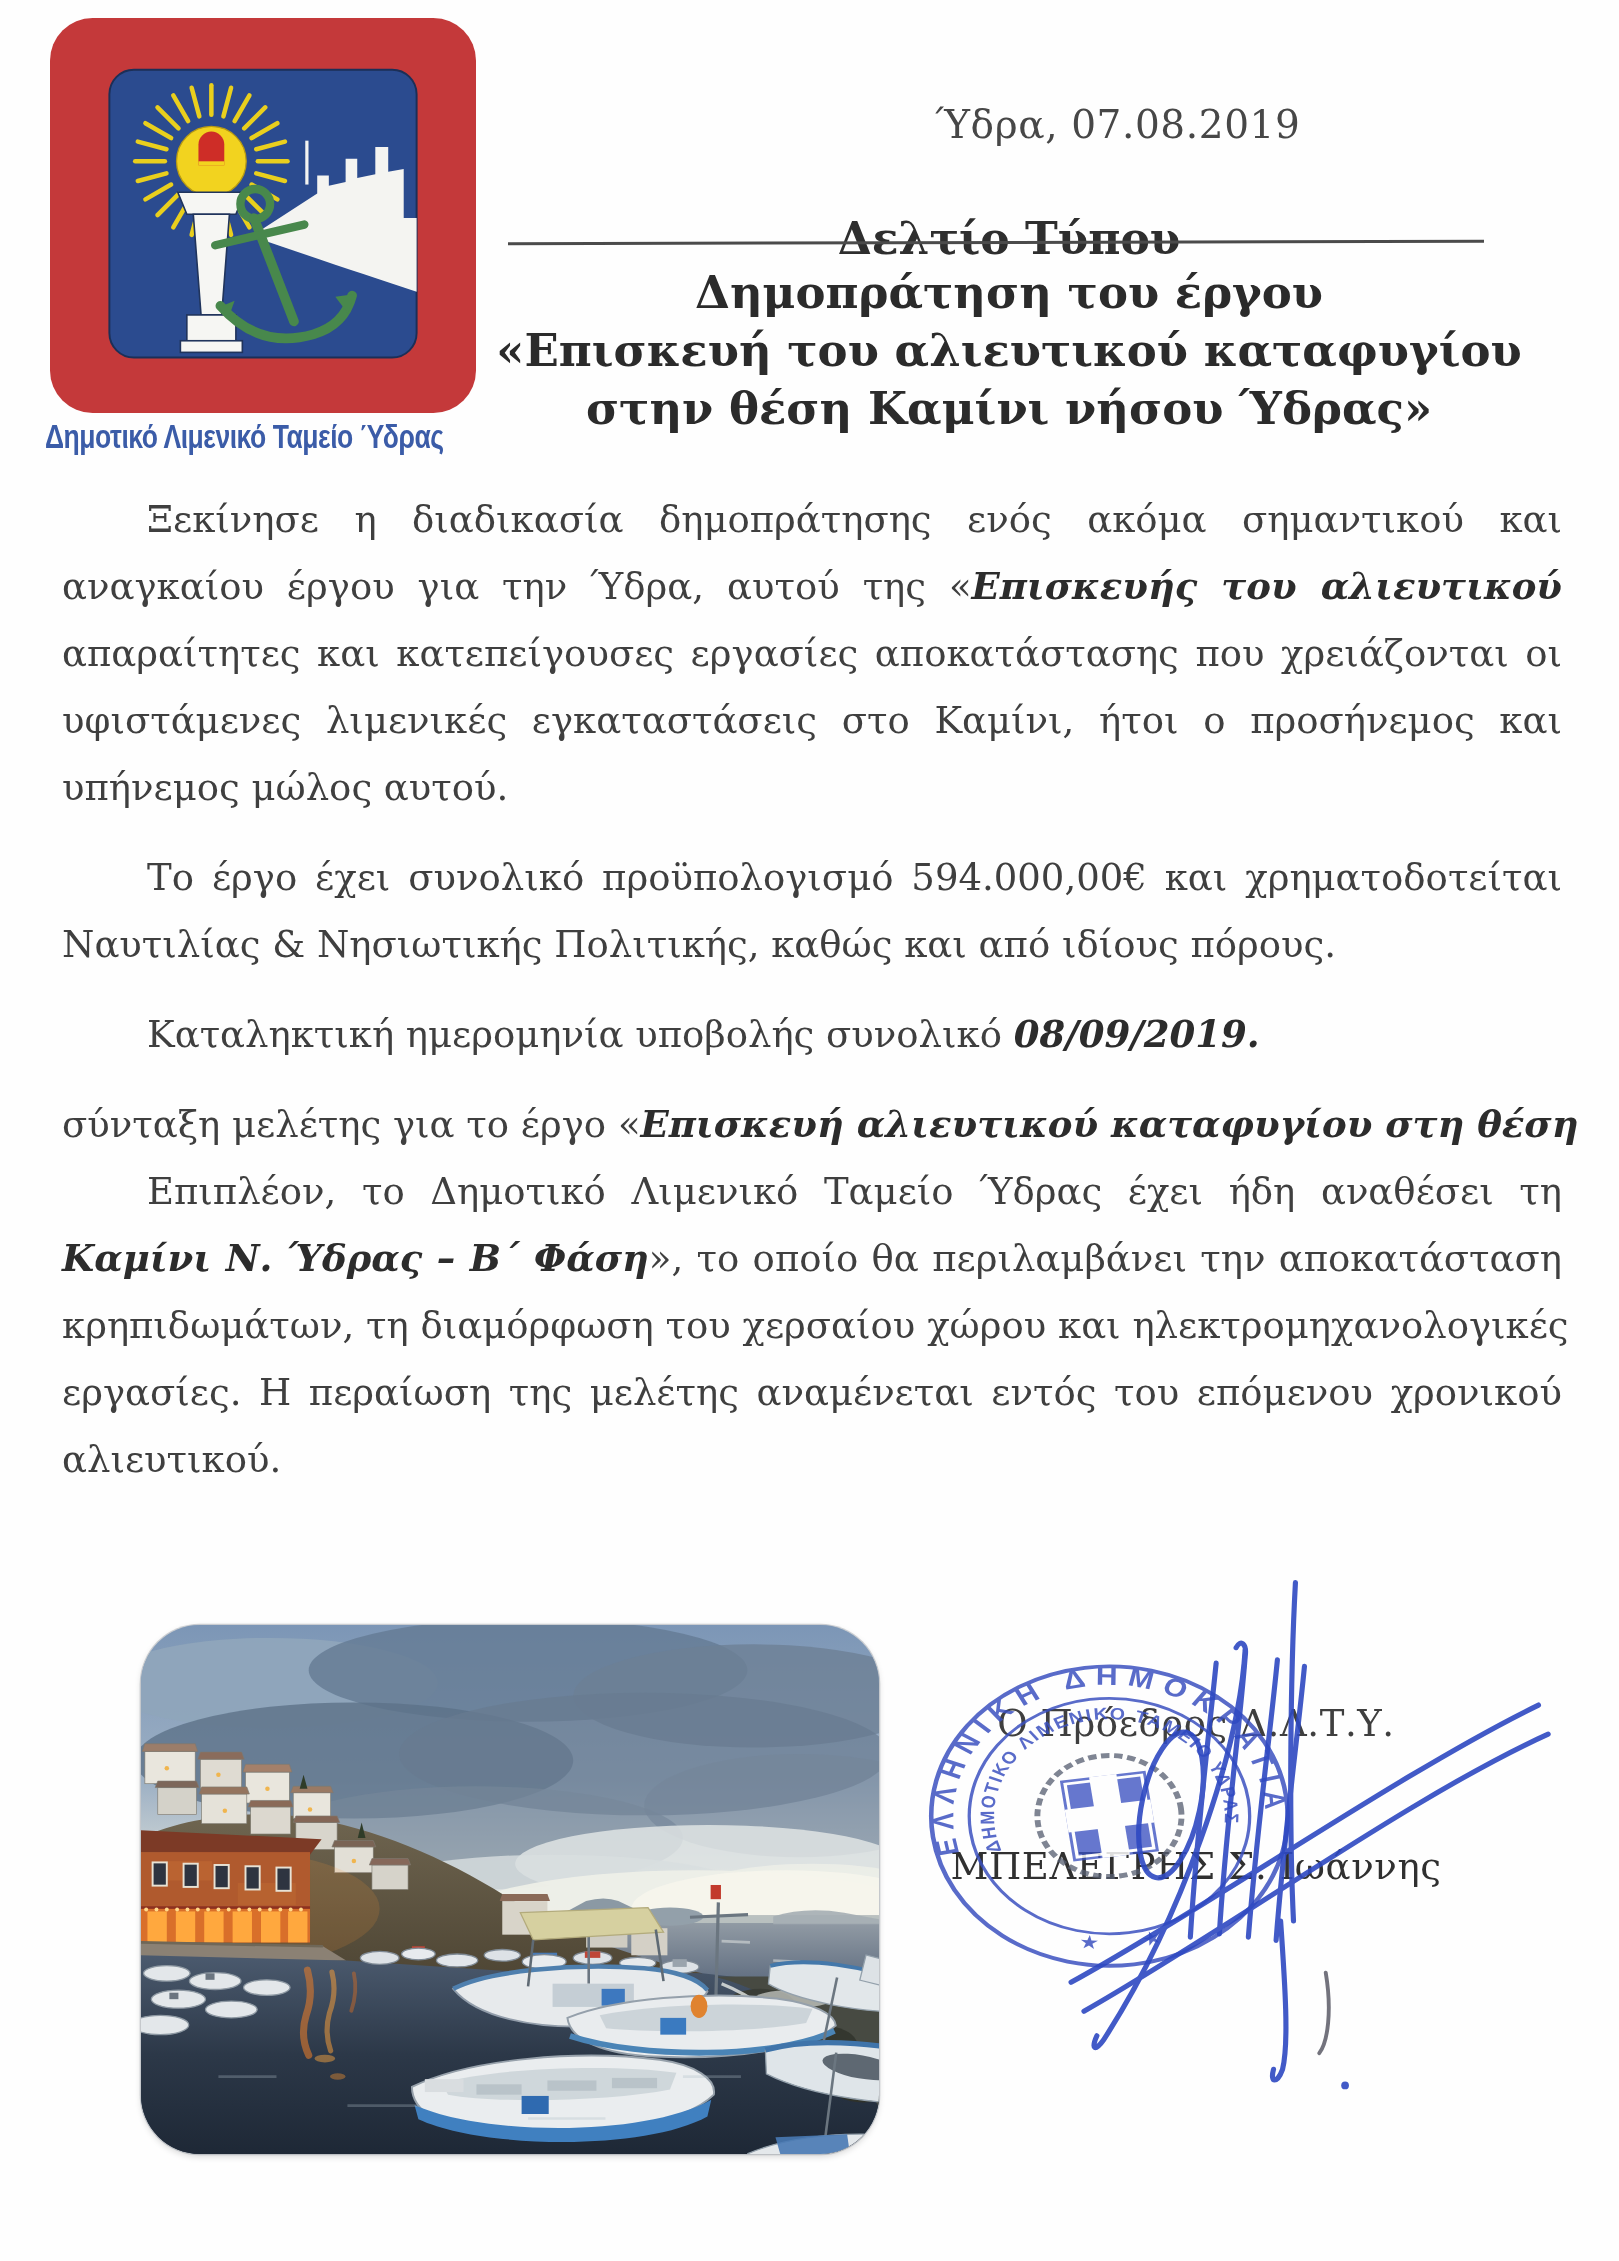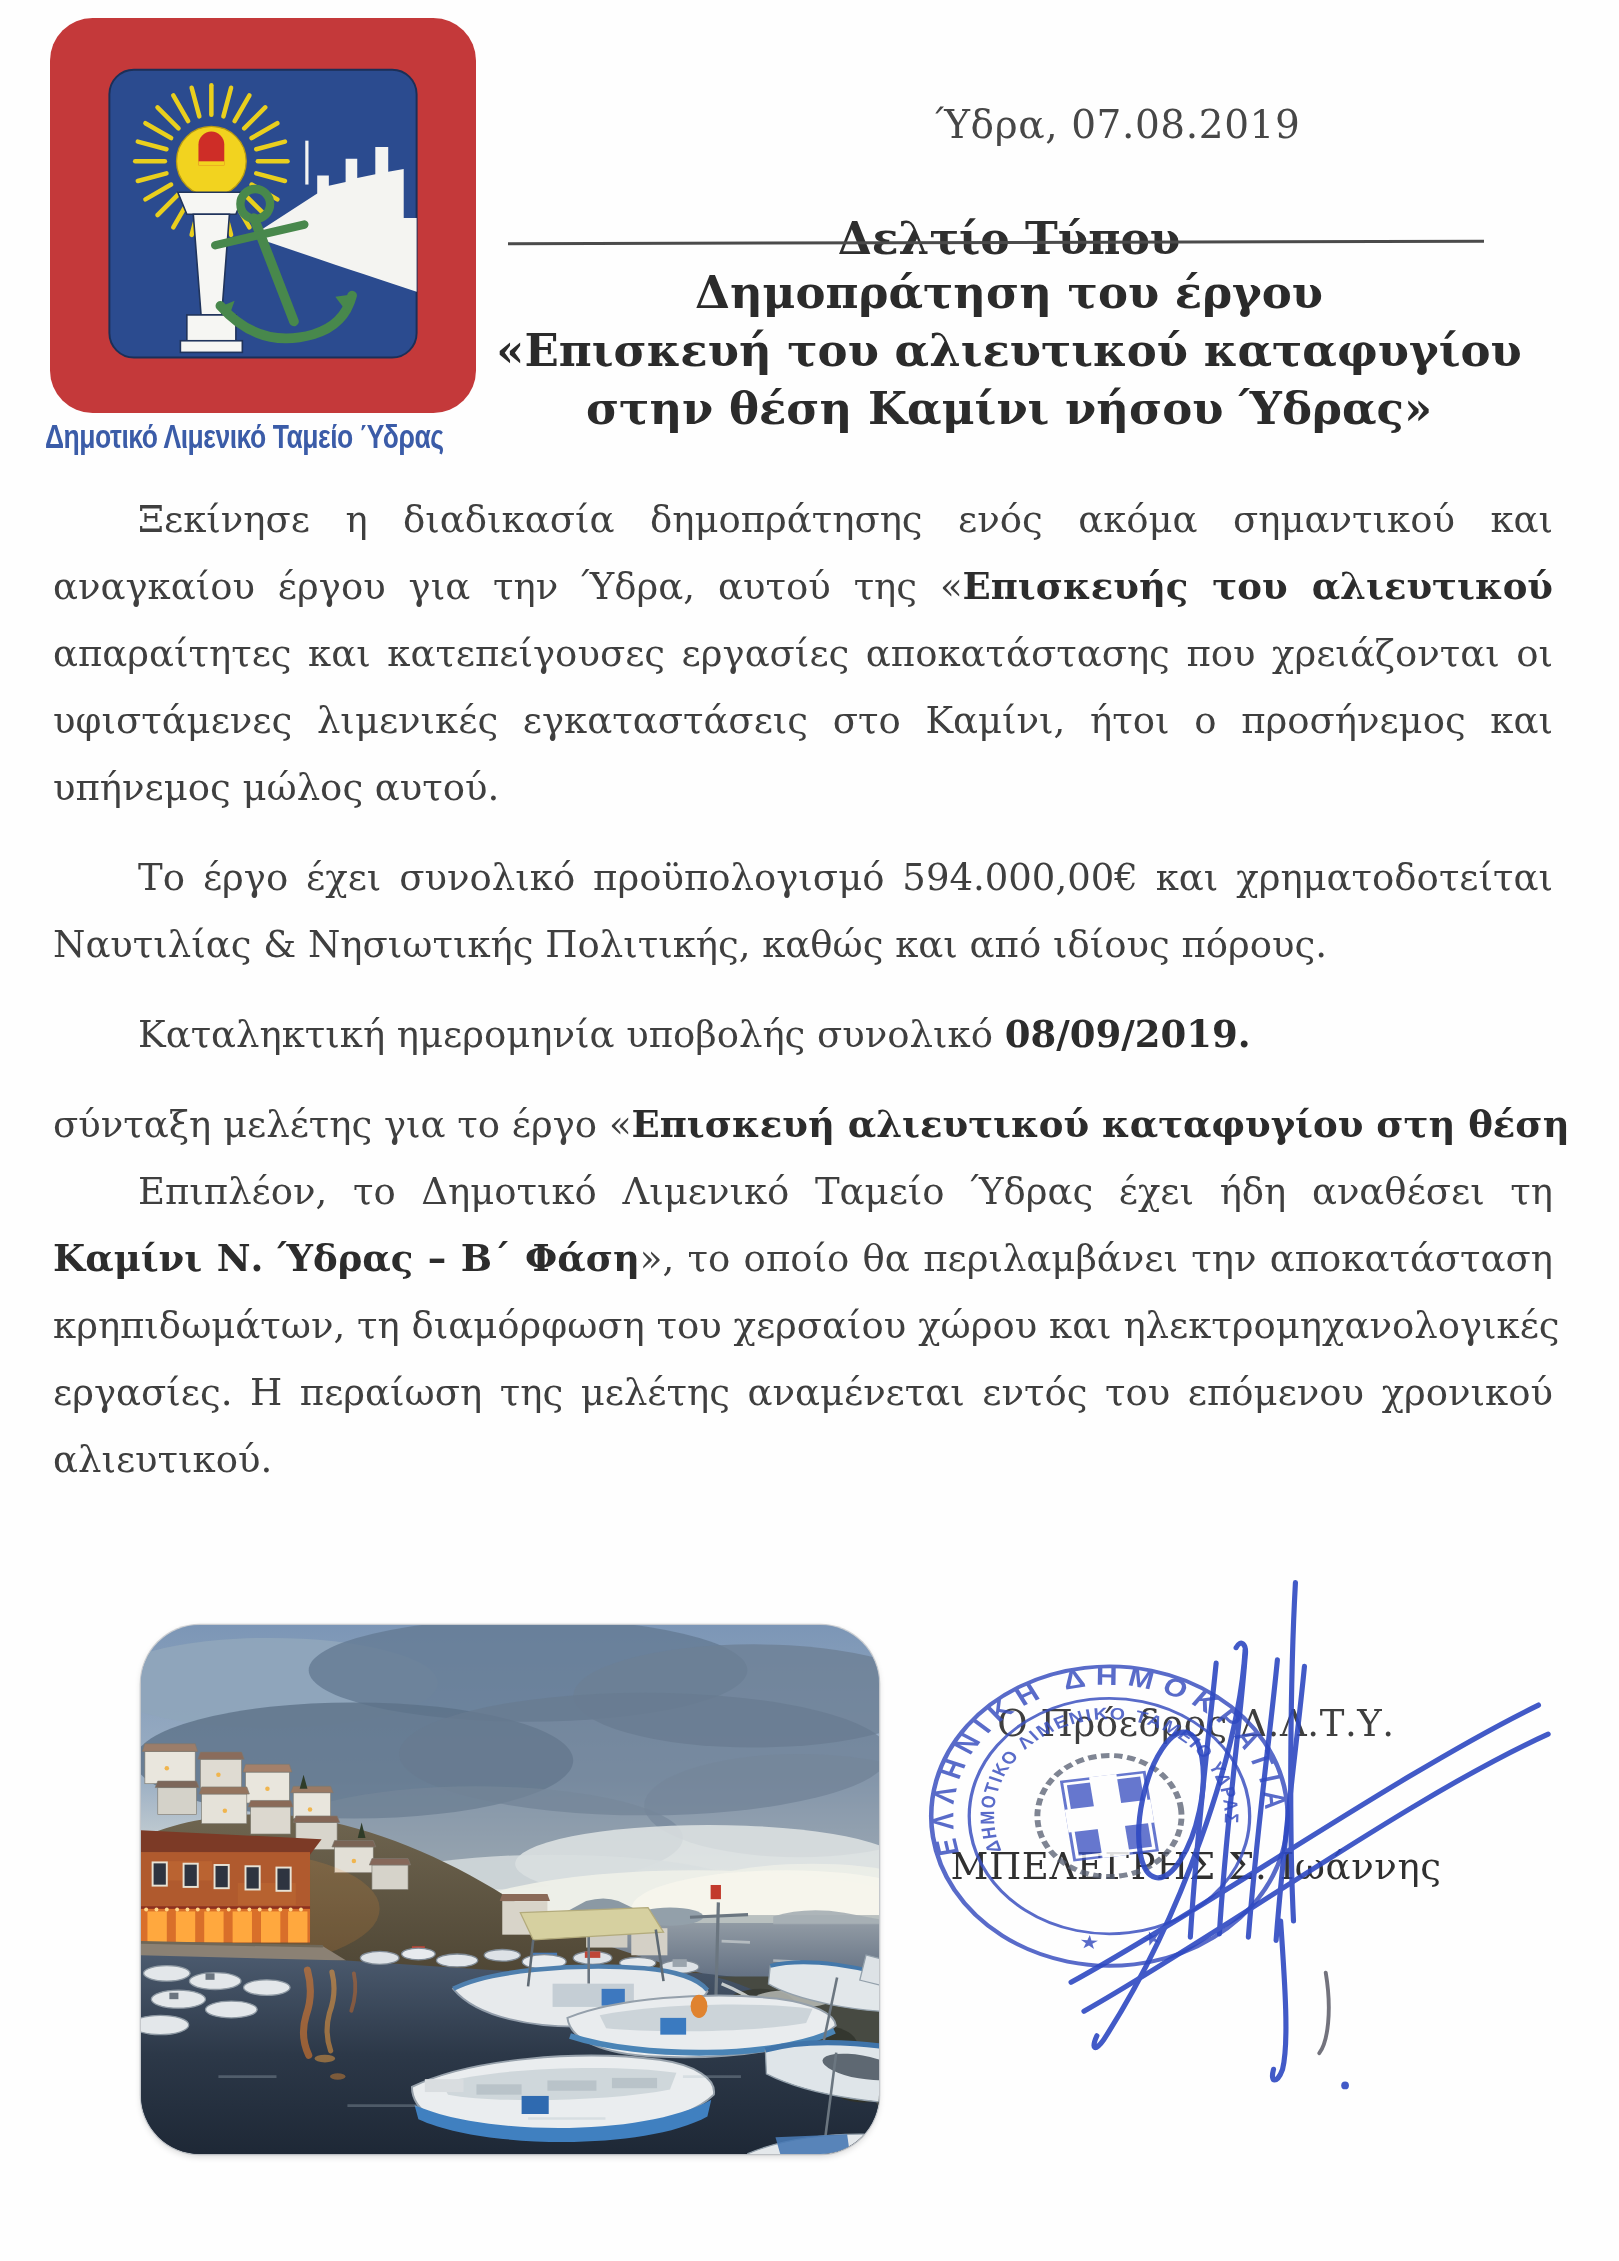--- a/index.html
+++ b/index.html
@@ -33,32 +33,32 @@
     position:absolute;left:508px;top:241px;width:976px;height:3.2px;
     background:#4b4b4b;transform:rotate(-.15deg);
   }
   .doc-title{
     position:absolute;left:364px;top:264px;width:1290px;
     font-size:45px;font-weight:bold;color:#2b2b2b;
     text-align:center;line-height:58px;
   }
   
   .body-text{
-    position:absolute;left:53px;top:486px;width:1500px;
+    position:absolute;left:62px;top:486px;width:1500px;
     color:#3f3f3f;
   }
   .para{margin:0 0 23px 0;}
   .bline{
     font-size:37px;line-height:67px;height:67px;
     text-align:justify;text-align-last:justify;
     white-space:nowrap;overflow:visible;
   }
   .bline.last{text-align-last:left;}
   .bline.first{text-indent:85px;}
-  .bline b{font-weight:bold;color:#2c2c2c;}
+  .bline b{font-weight:bold;color:#2c2c2c;font-style:italic;}
   
   .photo{
     position:absolute;left:141px;top:1625px;width:738px;height:529px;
     border-radius:59px;overflow:hidden;
     box-shadow:0 0 0 1.3px rgba(120,130,140,.35), 0 2.6px 6.4px rgba(0,0,0,.15);
     background:#9db0c4;
   }
   .photo svg{display:block;width:100%;height:100%;}
   
   .sig-role{

